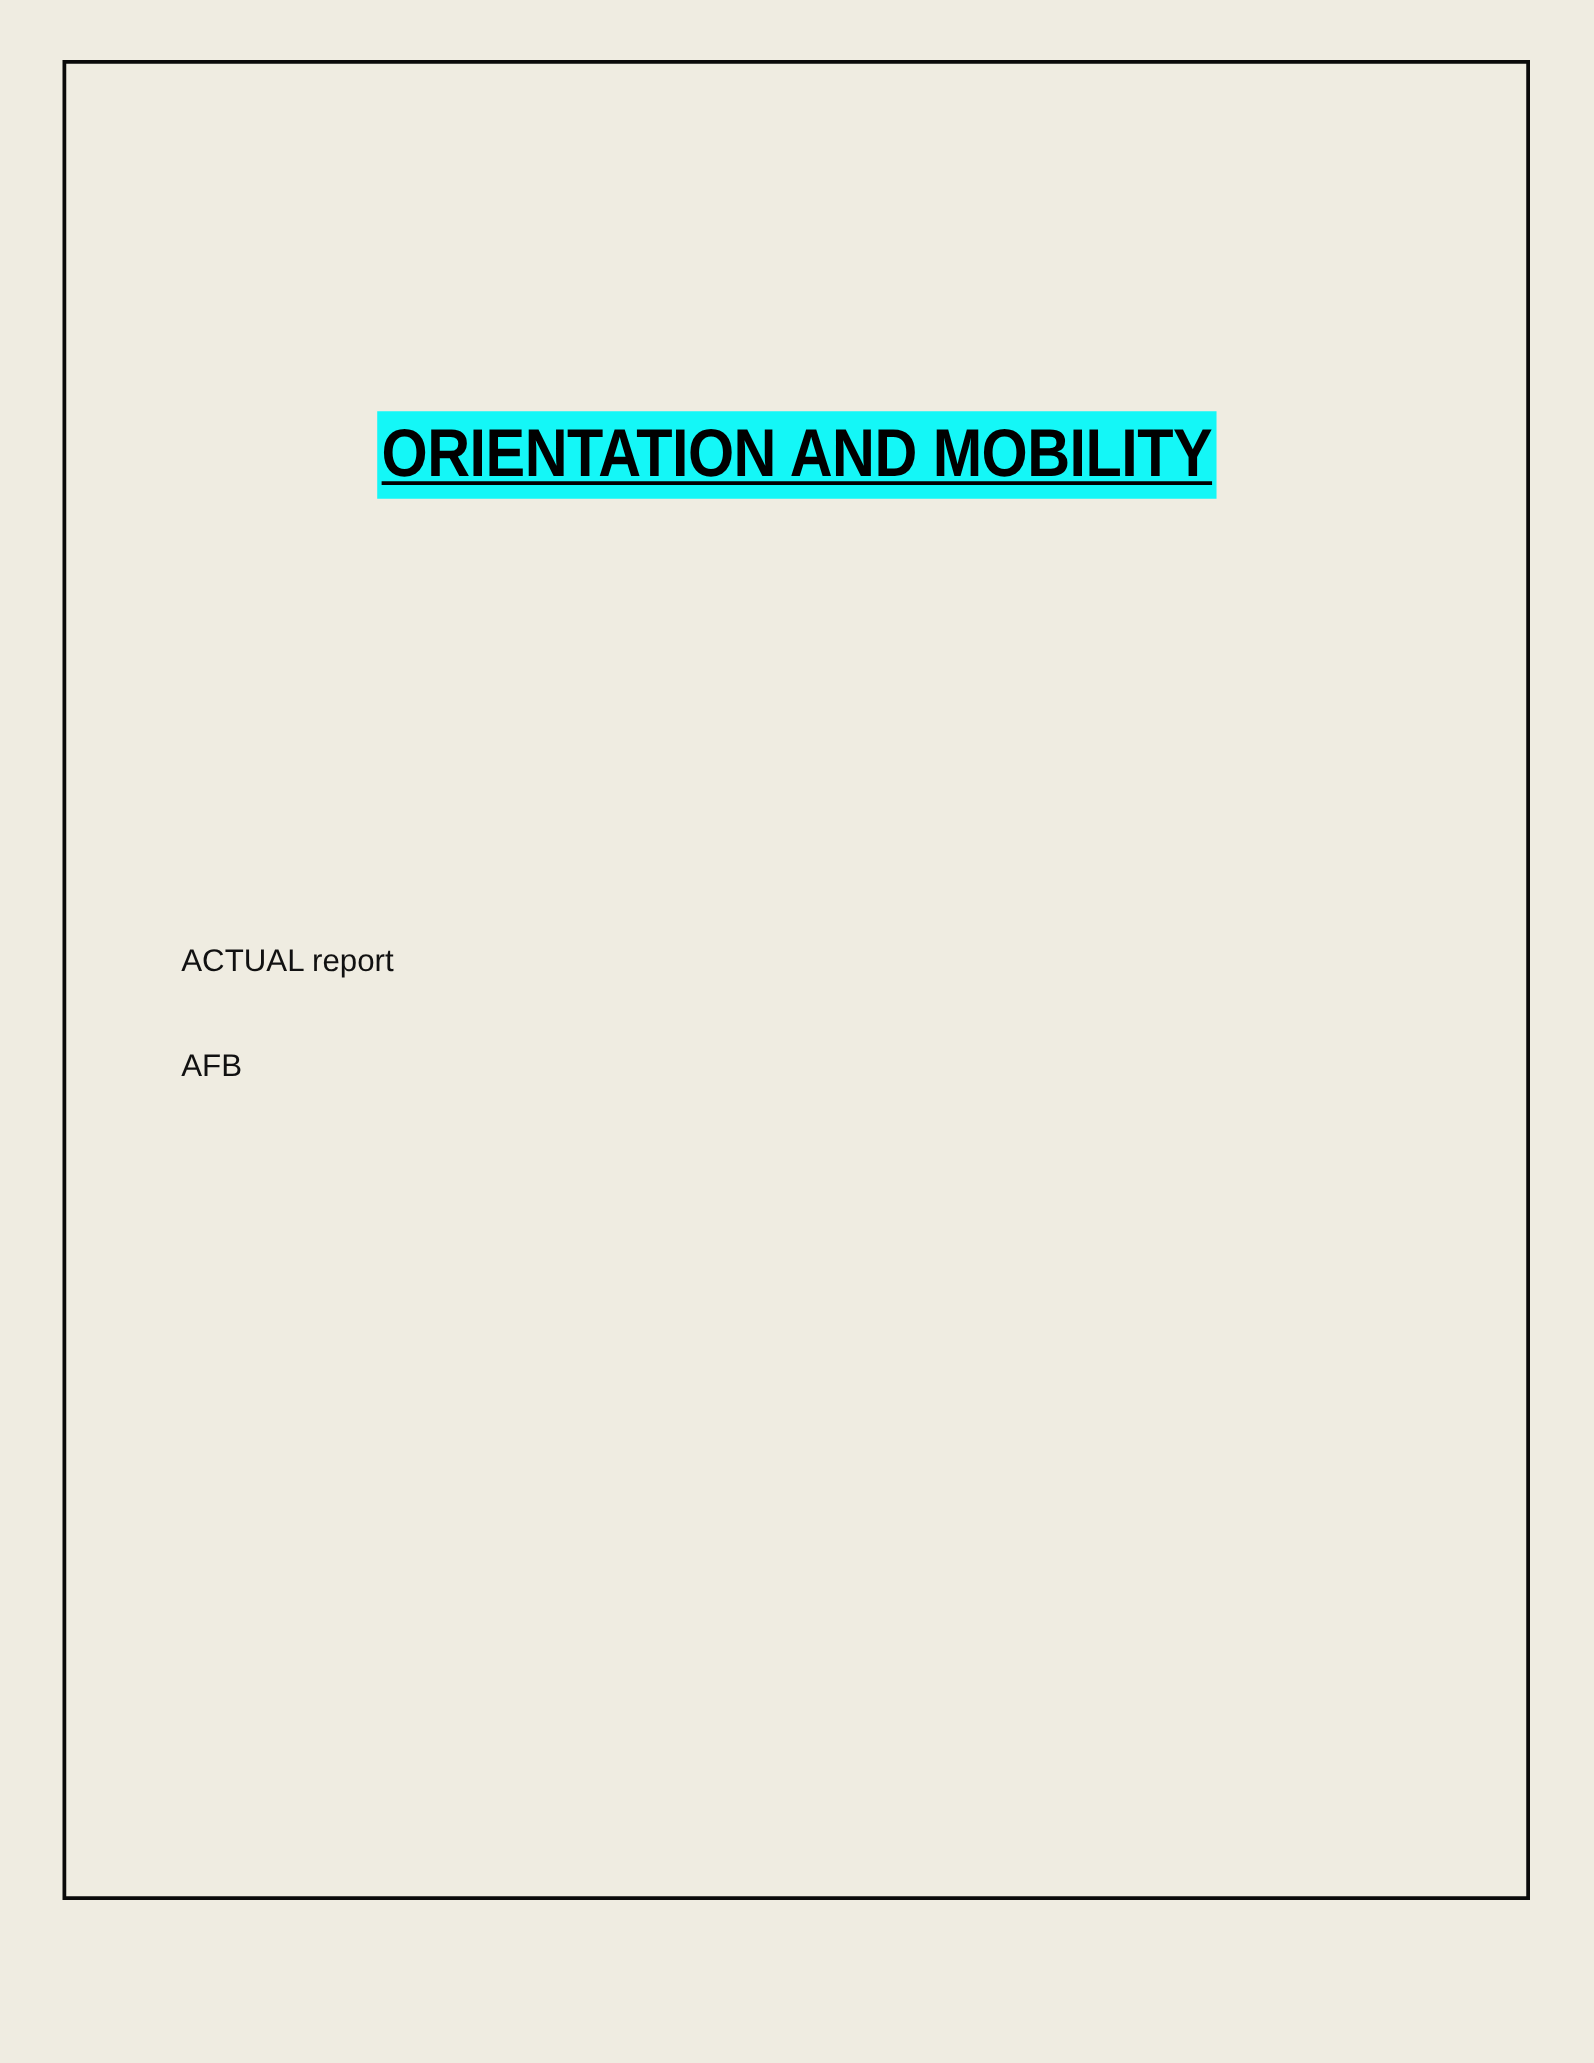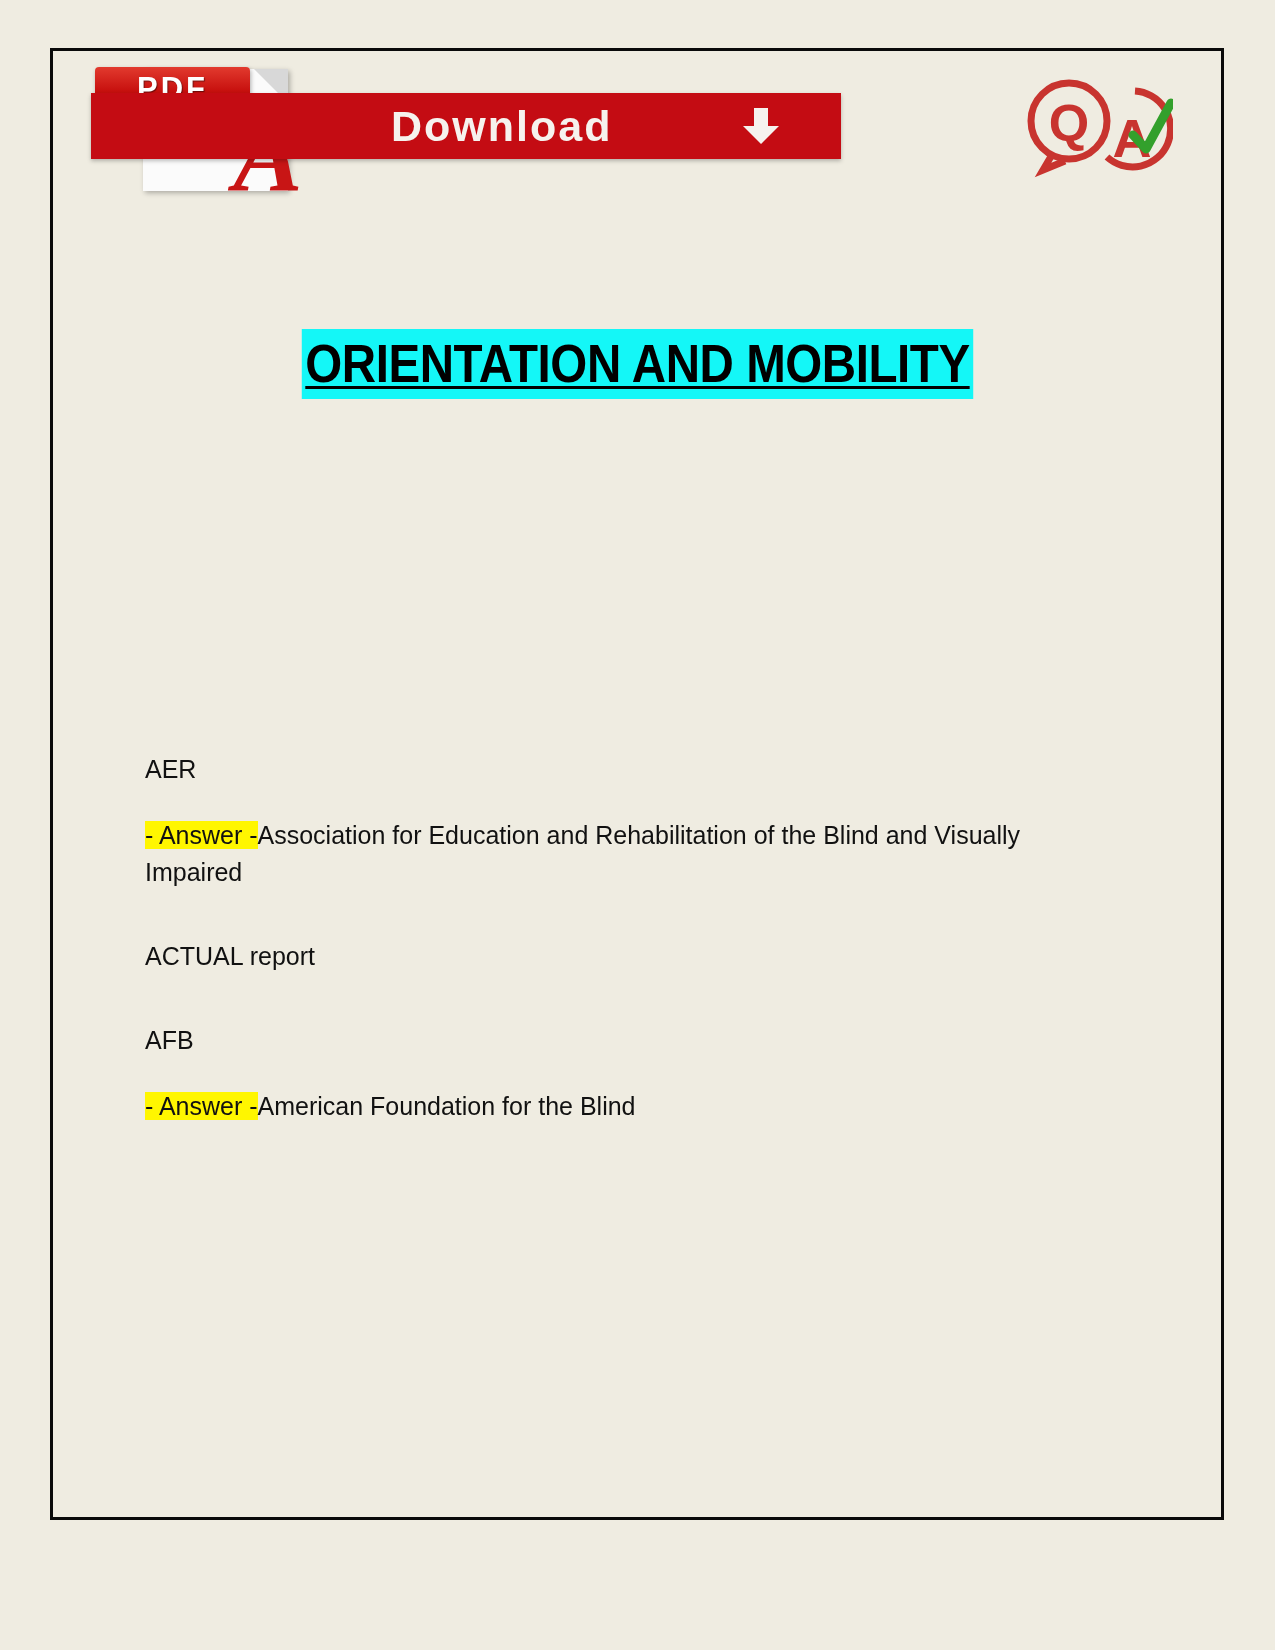--- a/index.html
+++ b/index.html
@@ -189,65 +189,32 @@
   .answer-tag {
     background: #fff600;
     color: #111111;
   }
 </style>
 </head>
 <body>
 
 <div class="page">
 
-  <div class="header-band">
-
-    <div class="pdf-icon">
-      <div class="pdf-sheet">
-        <div class="pdf-fold"></div>
-        <div class="pdf-acro">A</div>
-      </div>
-      <div class="pdf-tab">PDF</div>
-    </div>
-
-    <div class="download-bar">
-      <span class="download-label">Download</span>
-      <svg class="download-arrow" viewBox="0 0 40 40">
-        <path d="M13 2 H27 V20 H38 L20 38 L2 20 H13 Z" fill="#f6f2ee"></path>
-      </svg>
-    </div>
-
-    <svg class="qa-logo" viewBox="0 0 160 108">
-      <g fill="none" stroke="#c8342f" stroke-width="7">
-        <circle cx="56" cy="48" r="38"></circle>
-        <path d="M40 80 L30 97 L52 88"></path>
-        <path d="M122 18 a38 38 0 1 1 -28 66"></path>
-      </g>
-      <text x="56" y="68" text-anchor="middle" font-family="'Liberation Sans', sans-serif" font-size="52" font-weight="bold" fill="#c8342f">Q</text>
-      <text x="119" y="84" text-anchor="middle" font-family="'Liberation Sans', sans-serif" font-size="54" font-weight="bold" fill="#c8342f">A</text>
-      <path d="M120 62 L133 76 L158 30" fill="none" stroke="#33a02c" stroke-width="9" stroke-linecap="round" stroke-linejoin="round"></path>
-    </svg>
-  </div>
 
   <div class="title-block">
     <div class="title-line">
       <span class="hl">ORIENTATION AND MOBILITY</span>
     </div>
   </div>
 
   <div class="body-text">
 
-    <div class="qa-block">
-      <p class="q-term">AER</p>
-      <p class="a-para"><span class="answer-tag">- Answer -</span><span>Association for Education and Rehabilitation of the Blind and Visually Impaired</span></p>
-    </div>
 
     <div class="qa-block">
       <p class="q-term">ACTUAL report</p>
     </div>
 
     <div class="qa-block">
       <p class="q-term">AFB</p>
-      <p class="a-para"><span class="answer-tag">- Answer -</span><span>American Foundation for the Blind</span></p>
     </div>
 
   </div>
 </div>
 
 </body></html>

